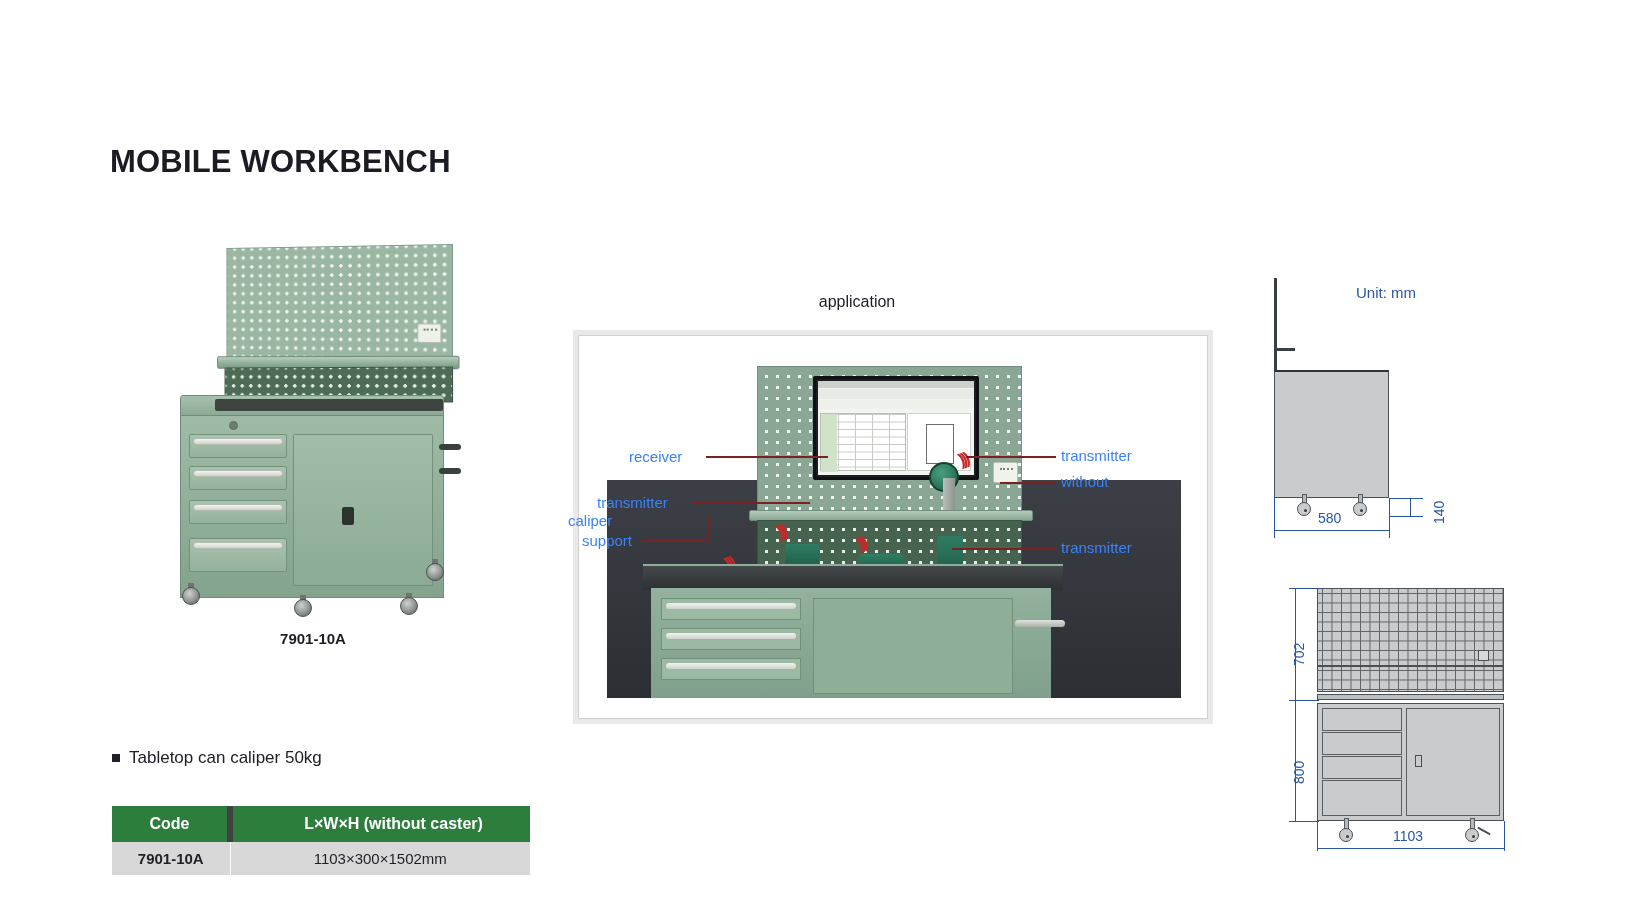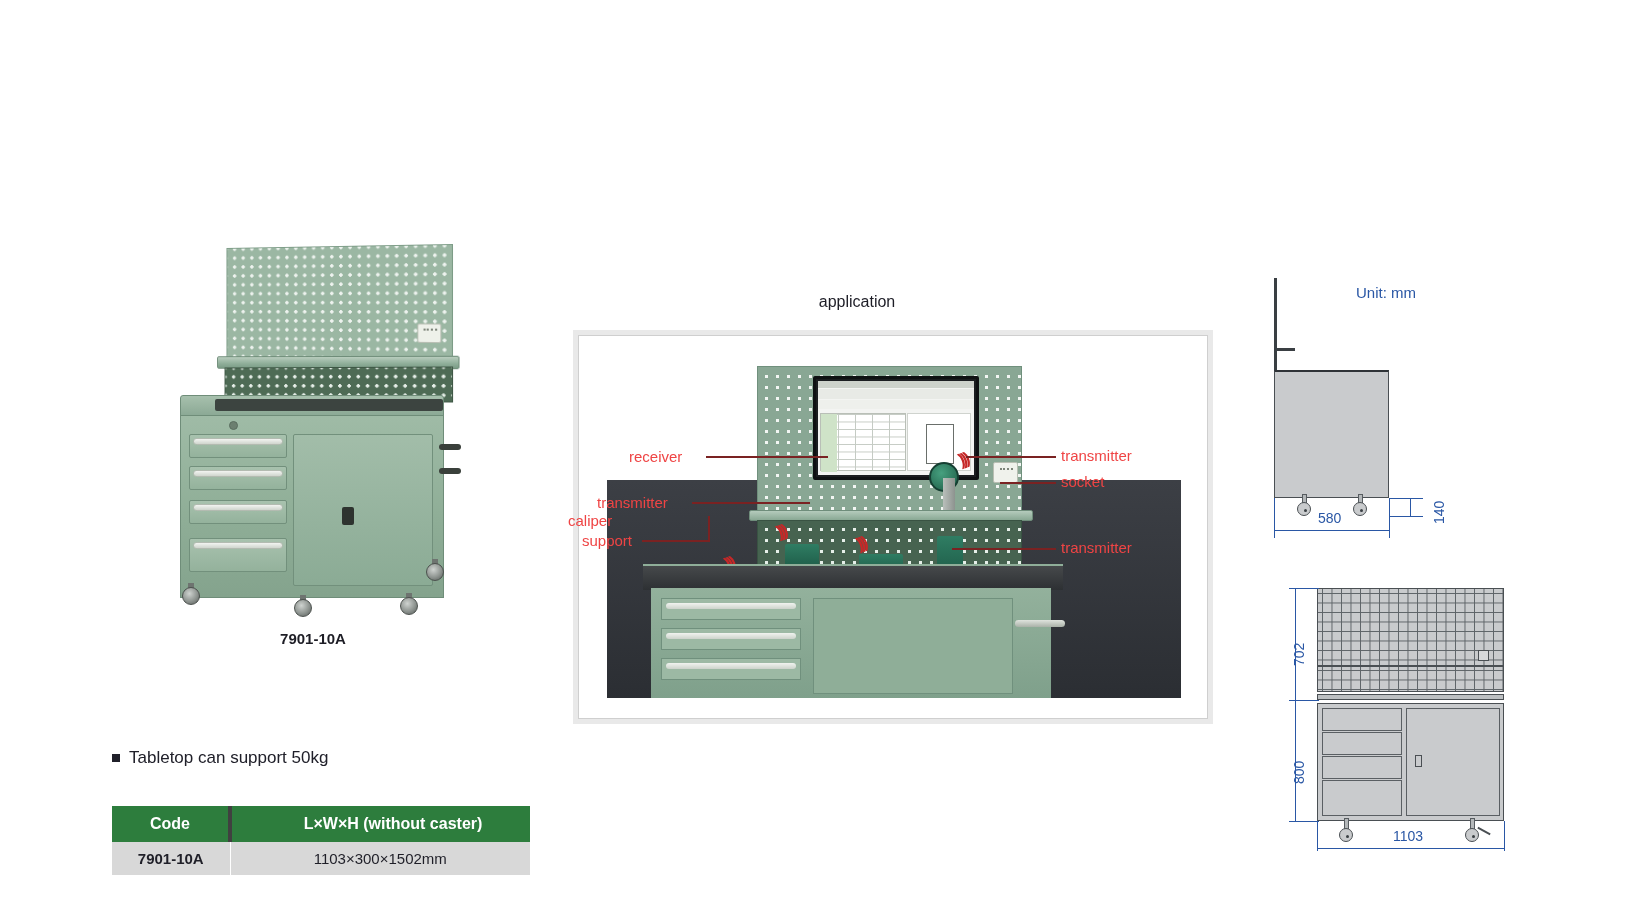--- a/index.html
+++ b/index.html
@@ -197,21 +197,21 @@
   }
   .bullet-sq{ width:8px; height:8px; background:#20202a; display:inline-block; }
 
   
   .spec-table{
     position:absolute; left:112px; top:806px; width:418px;
     border-collapse:collapse; font-size:15px;
   }
   .spec-table th{
     background:#2d7d3d; color:#ffffff; font-weight:bold; font-size:16px;
-    padding:9px 0; text-align:center; border-right:4px solid #404040;
+    padding:9px 0; text-align:center; border-right:6px solid #404040;
   }
   .spec-table th:last-child{ border-right:none;padding-left:24px; }
   .spec-table th.code-col{ width:118px; }
   .spec-table td{
     background:#d8d8d8; color:#1f1f28; padding:8px 0; text-align:center;
     border-right:1px solid #ffffff;
   }
   .spec-table td:last-child{ border-right:none; }
   .spec-table td.code-cell{ font-weight:bold; }
 
@@ -331,21 +331,21 @@
     background:linear-gradient(180deg,#d5dad4,#9aa199); border-radius:2px;
   }
   .rf{
     position:absolute; color:#c62828; font-size:17px; font-weight:bold;
     transform:rotate(-20deg); letter-spacing:-3px;
   }
   .rf1{ left:170px; top:164px; } .rf2{ left:250px; top:176px; }
   .rf3{ left:118px; top:196px; } .rf4{ left:352px; top:92px; }
 
   
-  .callout{ position:absolute; font-size:15px; color:#ef4444; white-space:nowrap; }
+  .callout{ position:absolute; font-size:15px; color:#3b82f6; white-space:nowrap; }
   .lead{ position:absolute; height:0; border-top:2px solid #7a2222; }
   .lead-v{ position:absolute; width:0; border-left:2px solid #7a2222; }
   .co-receiver{ left:629px; top:448px; }
   .co-transmitter1{ left:597px; top:494px; }
   .co-wireless{ left:568px; top:512px; }
   .co-caliper{ left:582px; top:532px; }
   .co-transmitter-r{ left:1061px; top:447px; }
   .co-socket{ left:1061px; top:473px; }
   .co-transmitter-b{ left:1061px; top:539px; }
 
@@ -425,20 +425,21 @@
   .df-caster .wh:after{ content:""; position:absolute; left:5.5px; top:5.5px; width:3px;height:3px;border-radius:50%;background:#3a3f43;}
   .dfc1{ left:64px; top:260px; } .dfc2{ left:190px; top:260px; }
   .dfc2 .tail{ position:absolute; left:12px; top:12px; width:14px;height:2px; background:#4a4f53; transform:rotate(28deg);}
 </style>
 </head>
 <body>
 
 <div class="page">
 
 
+  <div class="page-title">MOBILE WORKBENCH</div>
 
   <div class="product-photo">
     <div class="pb-back">
       <div class="pb-socket"></div>
     </div>
     <div class="pb-shelf"></div>
     <div class="pb-lower"></div>
     <div class="bench-top">
       <div class="bench-mat"></div>
     </div>
@@ -477,21 +478,21 @@
     <div class="caster c-br">
         <div class="stem"></div>
         <div class="wheel"></div>
       </div>
   </div>
 
   <div class="product-caption">7901-10A</div>
 
   <div class="bullet-line">
     <span class="bullet-sq"></span>
-    <span>Tabletop can support 50kg</span>
+    <span>Tabletop can caliper 50kg</span>
   </div>
 
   <table class="spec-table">
     <thead>
       <tr>
         <th class="code-col">Code</th>
         <th>L×W×H (without caster)</th>
       </tr>
     </thead>
     <tbody>
@@ -553,21 +554,21 @@
   <div class="lead" style="left:692px; top:502px; width:118px;"></div>
 
   <div class="callout co-wireless">caliper</div>
   <div class="callout co-caliper">support</div>
   <div class="lead" style="left:642px; top:540px; width:66px;"></div>
   <div class="lead-v" style="left:708px; top:516px; height:26px;"></div>
 
   <div class="callout co-transmitter-r">transmitter</div>
   <div class="lead" style="left:966px; top:456px; width:90px;"></div>
 
-  <div class="callout co-socket">socket</div>
+  <div class="callout co-socket">without</div>
   <div class="lead" style="left:1000px; top:482px; width:56px;"></div>
 
   <div class="callout co-transmitter-b">transmitter</div>
   <div class="lead" style="left:952px; top:548px; width:104px;"></div>
 
   <div class="unit-label">Unit: mm</div>
 
   <div class="dwg-side">
     <div class="ds-post"></div>
     <div class="ds-arm"></div>

